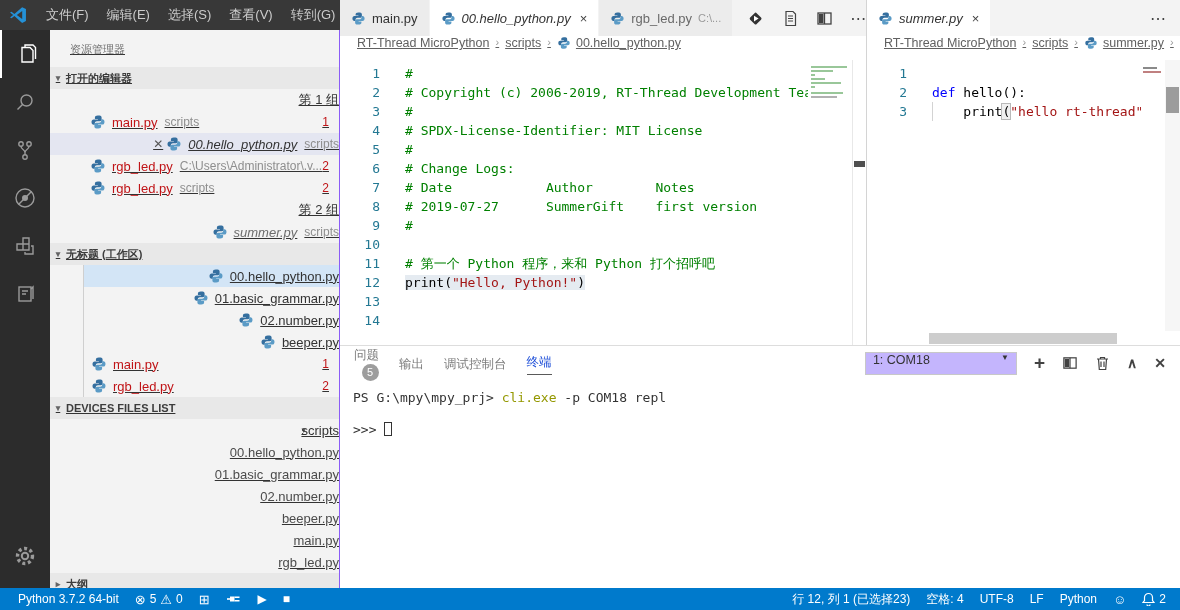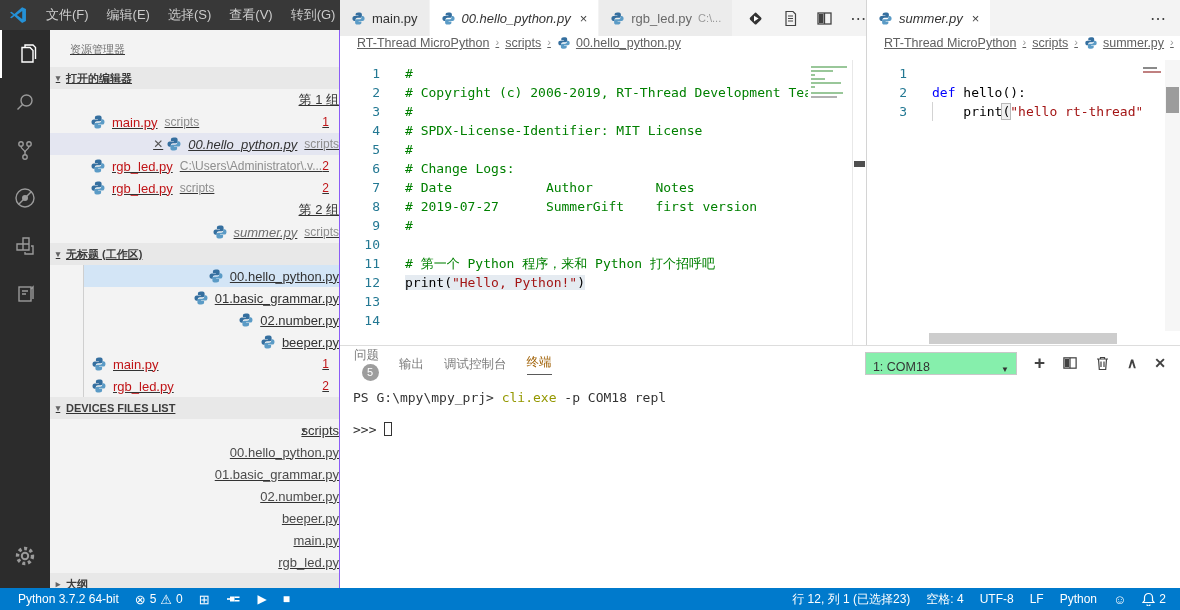--- a/index.html
+++ b/index.html
@@ -87,25 +87,25 @@
   .mini-r i { position:absolute; left:2px; height:2px; }
   .vscroll { position:absolute; right:0; top:0; width:15px; bottom:14px; background:#f6f6f6; }
   .vscroll .thumb { position:absolute; top:27px; left:1px; right:1px; height:26px; background:#9c9c9c; }
   .hscroll { position:absolute; left:0; right:15px; bottom:0; height:13px; }
   .hscroll .thumb { position:absolute; left:62px; width:188px; top:1px; bottom:1px; background:#cdcdcd; }
 
   
   .panel { position:absolute; left:340px; top:345px; width:840px; height:243px; background:#fff; border-top:1px solid #ddd; }
   .panel-header { height:34px; display:flex; align-items:center; padding:0 14px; }
   .ptab { margin-right:20px; font-size:12.5px; color:#7c7c7c; display:flex; align-items:center; padding-top:2px;flex-direction:column; }
-  .ptab.active { color:#a16207; }
+  .ptab.active { color:#1d4ed8; }
   .ptab.active .pt-label { border-bottom:1px solid #5a5a5a; padding-bottom:3px; }
   .pbadge { min-width:17px; height:17px; border-radius:9px; background:#9d9d9d; color:#fff; font-size:11px; line-height:17px; text-align:center; margin-left:7px; }
   .panel-tools { margin-left:auto; display:flex; align-items:center; gap:17px; color:#424242; }
-  .com-select { width:152px; height:23px; border:1px solid #c8c8c8; background:#86efac; display:flex; align-items:flex-end; justify-content:space-between; padding:0 7px; font-size:12.5px; color:#333; }
+  .com-select { width:152px; height:23px; border:1px solid #c8c8c8; background:#c4b5fd; display:flex; align-items:flex-start; justify-content:space-between; padding:0 7px; font-size:12.5px; color:#333; }
   .com-select .caret { font-size:8px; color:#333; }
   .pt-plus { font-size:19px; font-weight:bold; line-height:14px; }
   .pt-chev { font-size:14px; font-weight:bold; }
   .pt-x { font-size:14px; font-weight:bold; }
   .term { padding:10px 0 0 13px; font-family:"DejaVu Sans Mono", monospace; font-size:13px; line-height:16px; color:#333; }
   .term .cmd { color:#949800; }
   .term .blank { height:16px; }
   .cursor-box { display:inline-block; width:8px; height:14px; border:1px solid #333; vertical-align:-2px; }
 
   

